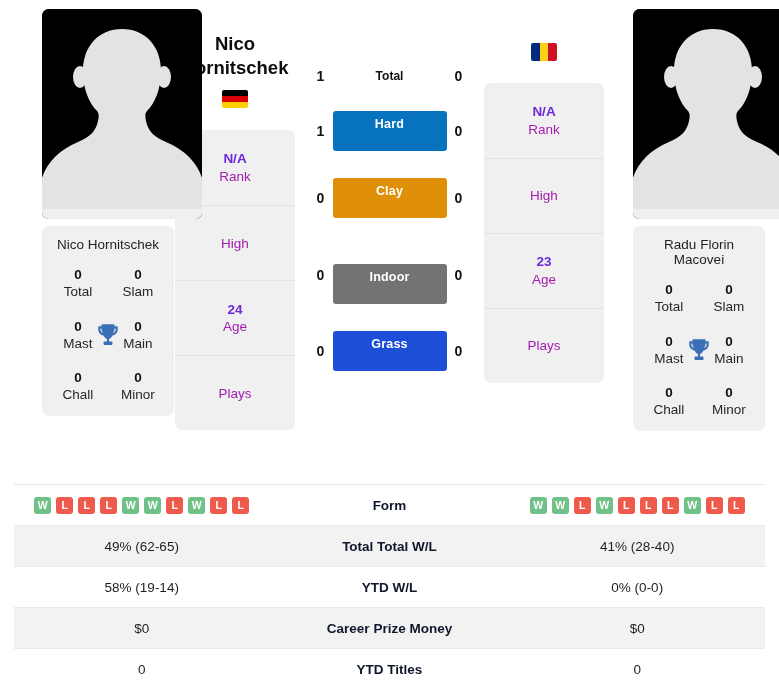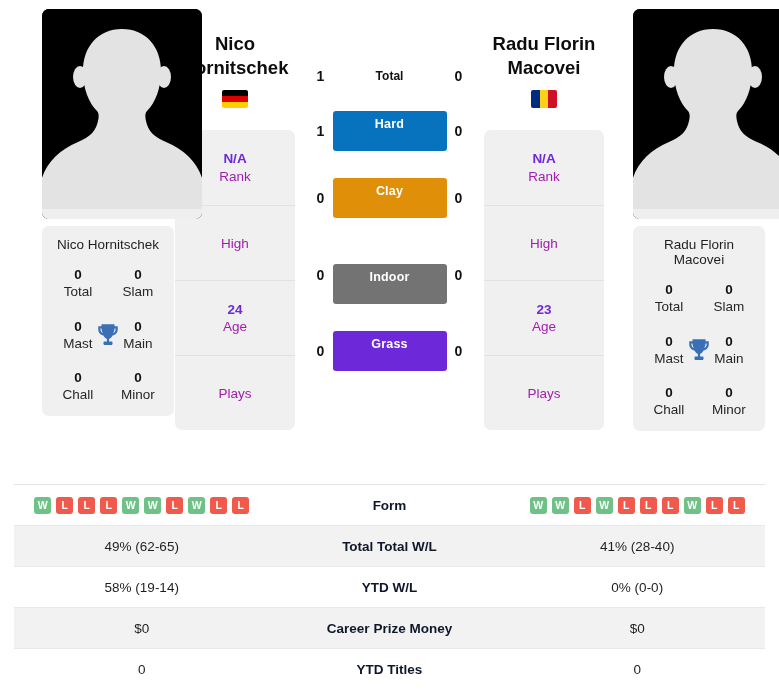--- a/index.html
+++ b/index.html
@@ -329,31 +329,27 @@
         <div class="h2h-score">0</div>
         <div class="h2h-mid">
           <span class="surface-badge" id="badge-indoor" style="background: #737373; margin-top: 19px;">Indoor</span>
         </div>
         <div class="h2h-score">0</div>
       </div>
 
       <div class="h2h-row">
         <div class="h2h-score">0</div>
         <div class="h2h-mid">
-          <span class="surface-badge" id="badge-grass" style="background: #6d28d9; text-align: center;">Grass</span>
+          <span class="surface-badge" id="badge-grass" style="background: #1d4ed8; text-align: center;">Grass</span>
         </div>
         <div class="h2h-score">0</div>
       </div>
     </div>
 
     <div class="mid-col right">
-      <div class="pname">
-        <div>Radu Florin</div>
-        <div>Macovei</div>
-      </div>
       <div class="flag ro">
         <i style="background:#002b7f"></i>
           <i style="background:#fcd116"></i>
           <i style="background:#ce1126"></i>
       </div>
       <div class="info-card">
         <div class="info-row">
           <div class="v">N/A</div>
           <div class="k">Rank</div>
         </div>

